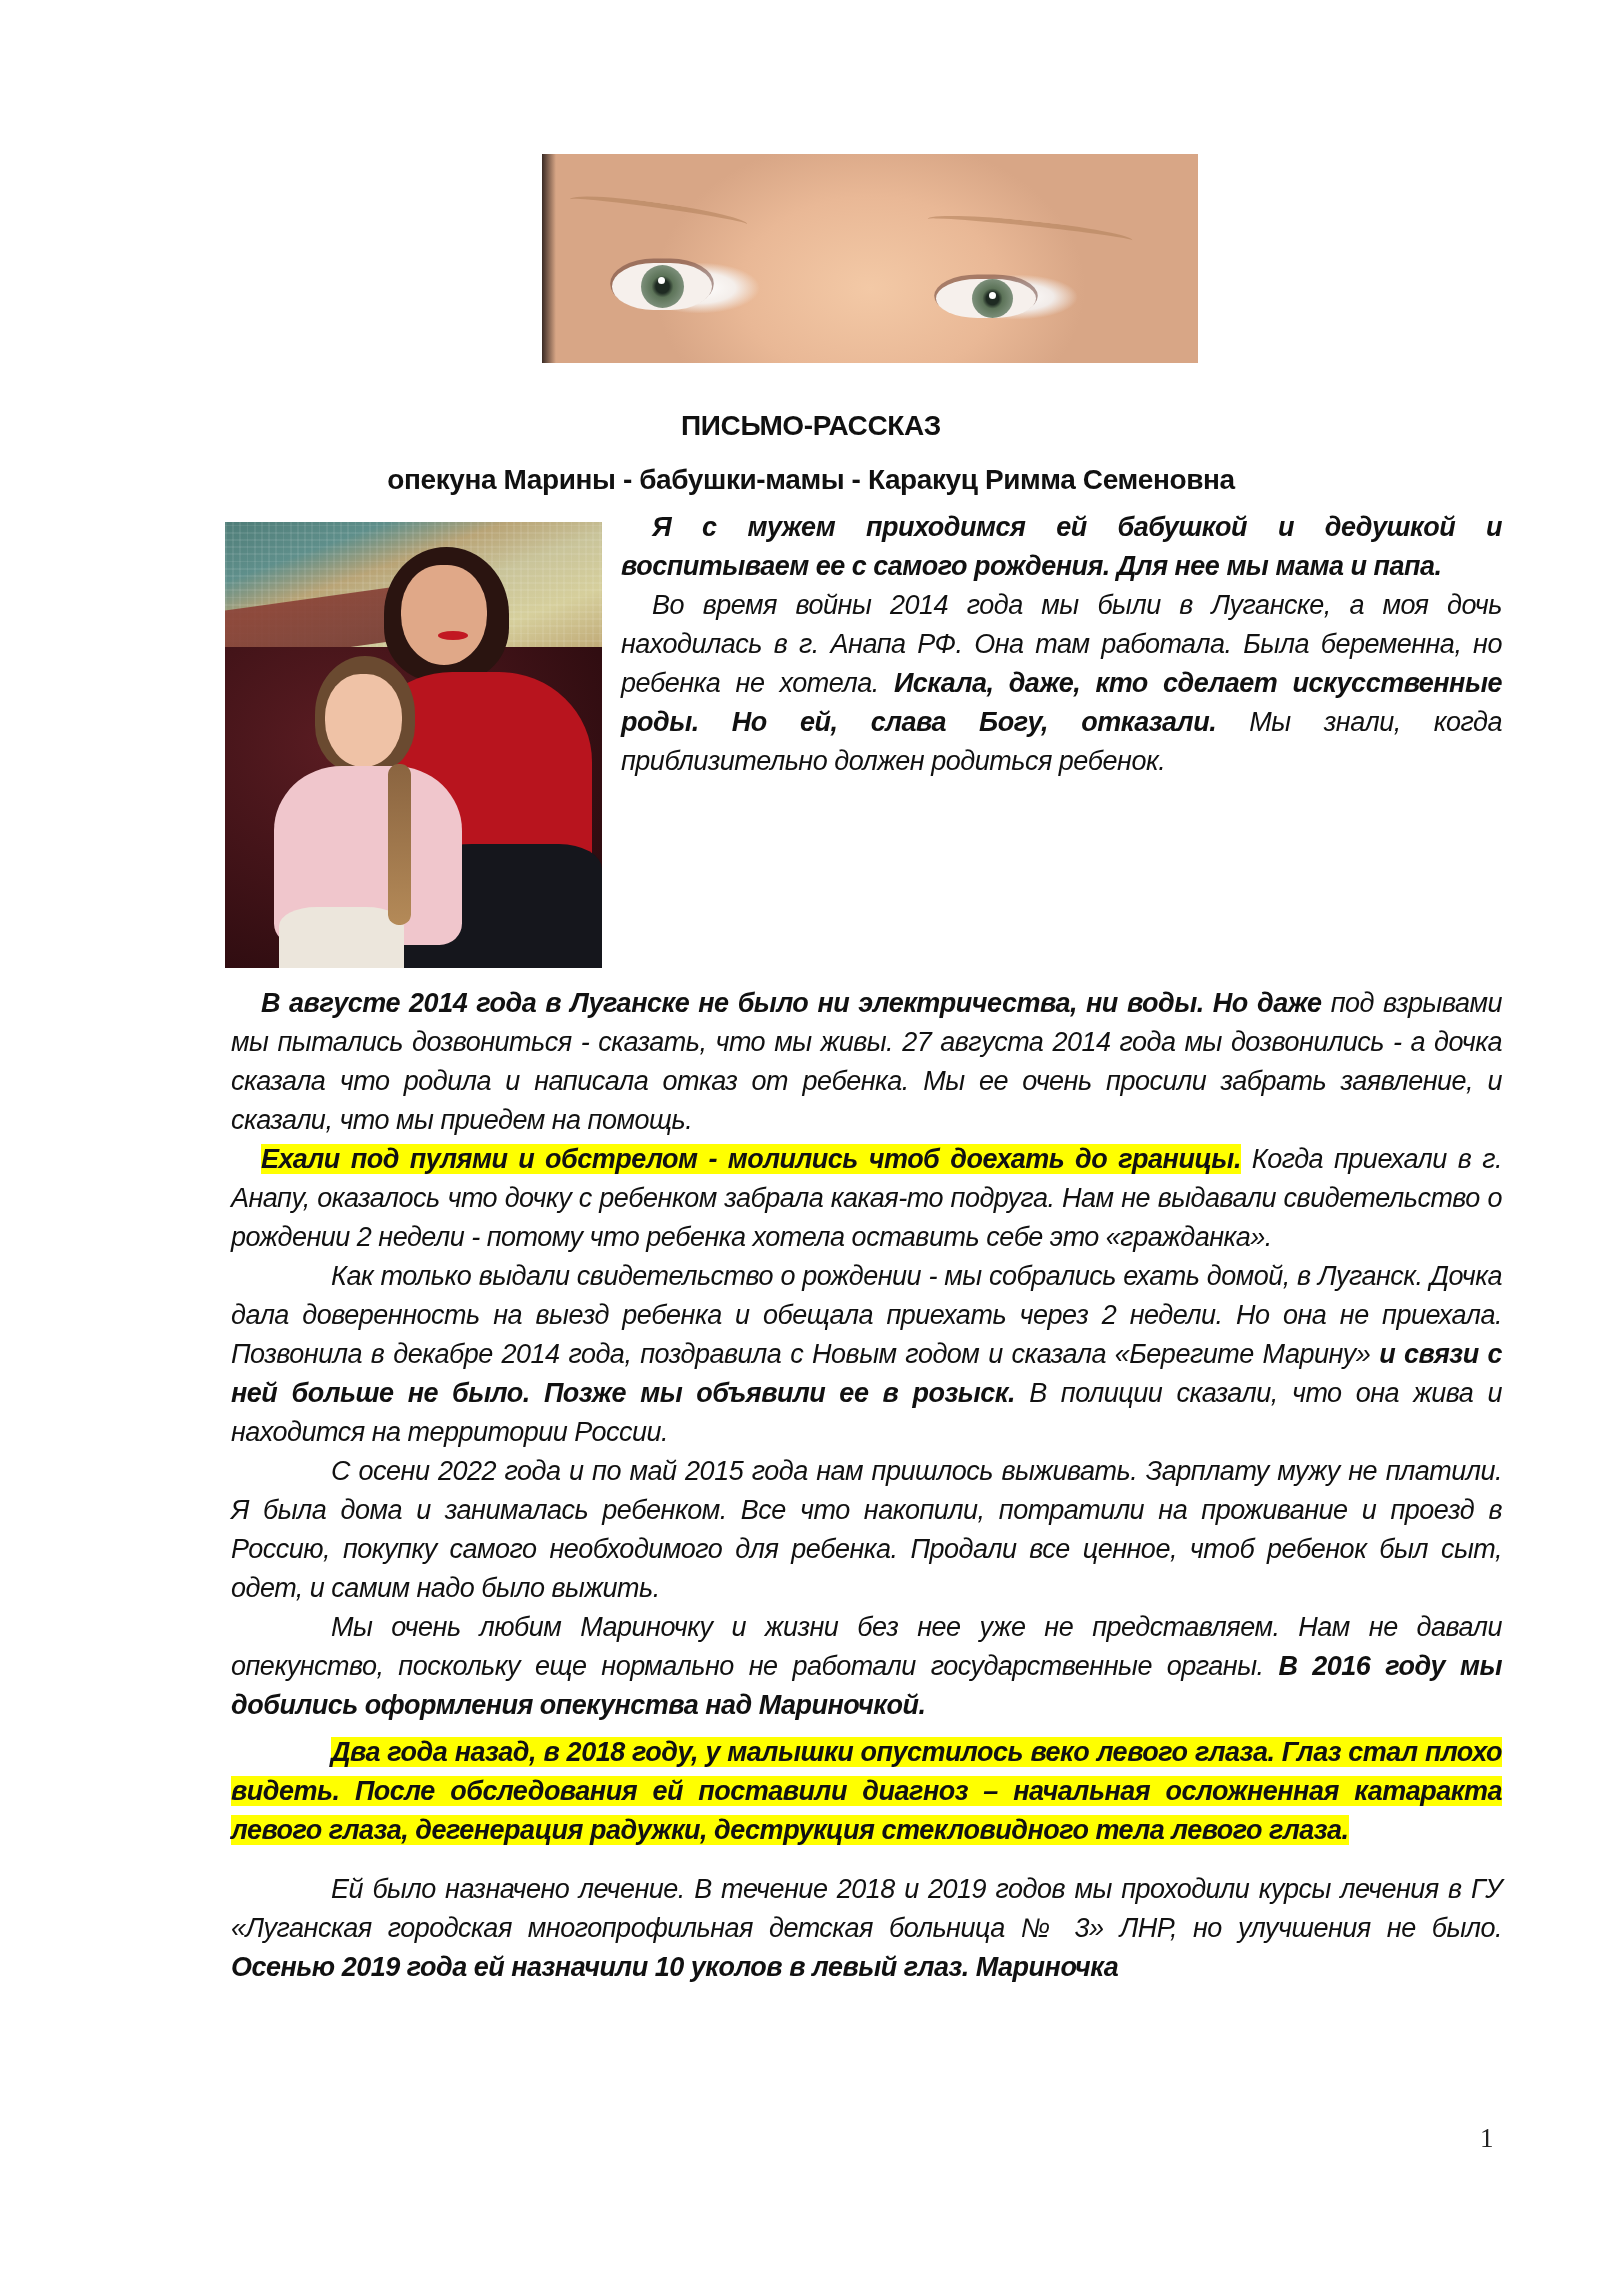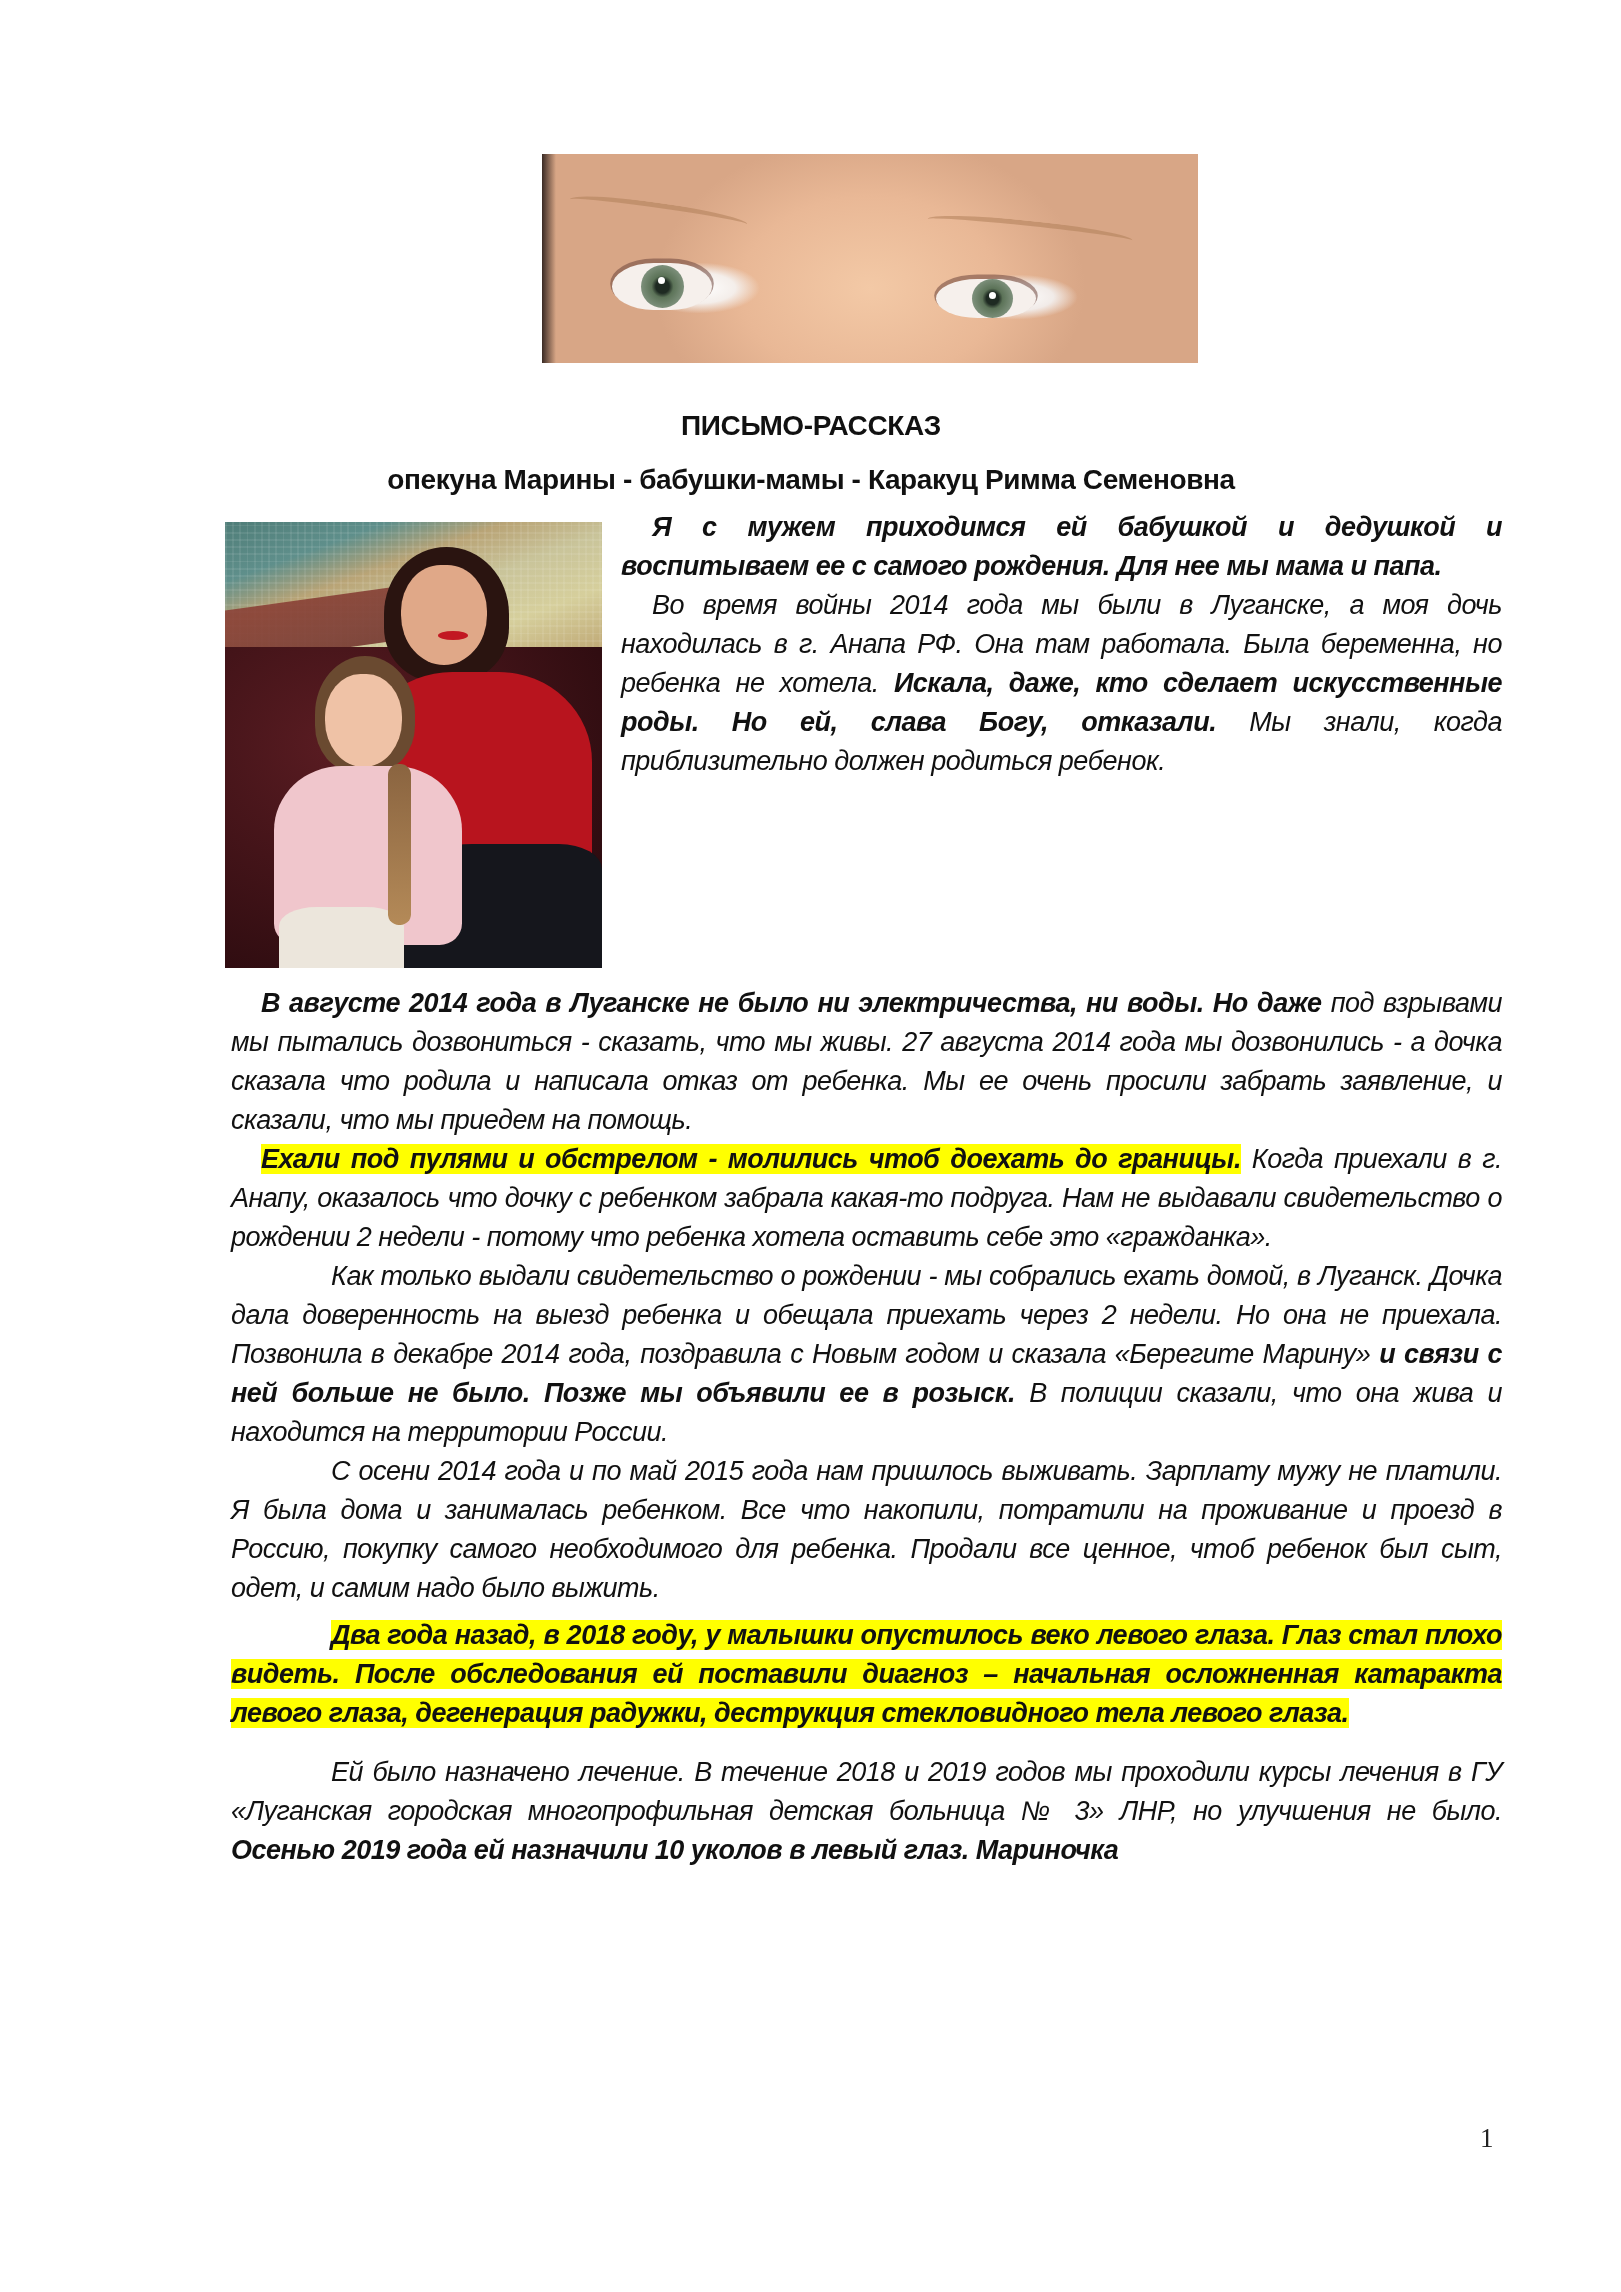--- a/index.html
+++ b/index.html
@@ -226,20 +226,21 @@
 
   <div class="text-block side-text">
     <p class="indent-side"><span class="b">Я с мужем приходимся ей бабушкой и дедушкой и воспитываем ее с самого рождения. Для нее мы мама и папа.</span></p>
     <p class="indent-side"><span>Во время войны 2014 года мы были в Луганске, а моя дочь находилась в г. Анапа РФ. Она там работала. Была беременна, но ребенка не хотела. </span><span class="b">Искала, даже, кто сделает искусственные роды. Но ей, слава Богу, отказали.</span><span> Мы знали, когда приблизительно должен родиться ребенок.</span></p>
   </div>
 
   <div class="text-block main-text">
     <p class="indent-small"><span class="b">В августе 2014 года в Луганске не было ни электричества, ни воды. Но даже</span><span> под взрывами мы пытались дозвониться - сказать, что мы живы. 27 августа 2014 года мы дозвонились - а дочка сказала что родила и написала отказ от ребенка. Мы ее очень просили забрать заявление, и сказали, что мы приедем на помощь.</span></p>
     <p class="indent-small"><span class="b hl">Ехали под пулями и обстрелом - молились чтоб доехать до границы.</span><span> Когда приехали в г. Анапу, оказалось что дочку с ребенком забрала какая-то подруга. Нам не выдавали свидетельство о рождении 2 недели - потому что ребенка хотела оставить себе это «гражданка».</span></p>
     <p class="indent-tab"><span>Как только выдали свидетельство о рождении - мы собрались ехать домой, в Луганск. Дочка дала доверенность на выезд ребенка и обещала приехать через 2 недели. Но она не приехала. Позвонила в декабре 2014 года, поздравила с Новым годом и сказала «Берегите Марину»</span><span class="b"> и связи с ней больше не было. Позже мы объявили ее в розыск.</span><span> В полиции сказали, что она жива и находится на территории России.</span></p>
-    <p class="indent-tab"><span>С осени 2014 года и по май 2015 года нам пришлось выживать. Зарплату мужу не платили. Я была дома и занималась ребенком. Все что накопили, потратили  на проживание и проезд в Россию, покупку самого необходимого для ребенка. Продали все ценное, чтоб ребенок был сыт, одет, и самим надо было выжить.</span></p>
+    <p class="indent-tab"><span>С осени 2022 года и по май 2015 года нам пришлось выживать. Зарплату мужу не платили. Я была дома и занималась ребенком. Все что накопили, потратили  на проживание и проезд в Россию, покупку самого необходимого для ребенка. Продали все ценное, чтоб ребенок был сыт, одет, и самим надо было выжить.</span></p>
+    <p class="indent-tab"><span>Мы очень любим Мариночку и жизни без нее уже не представляем. Нам не давали опекунство, поскольку еще нормально не работали государственные органы. </span><span class="b">В 2016 году мы добились оформления опекунства над Мариночкой.</span></p>
     <p class="indent-tab" style="margin-top:8px;"><span class="b hl">Два года назад, в 2018 году, у малышки опустилось веко левого глаза. Глаз стал плохо видеть. После обследования ей поставили диагноз – начальная осложненная катаракта левого глаза, дегенерация радужки, деструкция стекловидного тела левого глаза.</span></p>
     <p class="indent-tab" style="margin-top:20px;"><span>Ей было назначено лечение. В течение 2018 и 2019 годов мы проходили курсы лечения в ГУ «Луганская городская многопрофильная детская больница № 3» ЛНР, но улучшения не было. </span><span class="b">Осенью 2019 года ей назначили 10 уколов в левый глаз. Мариночка</span></p>
   </div>
 
   <div class="page-number">1</div>
 </div>
 
 
 </body></html>

